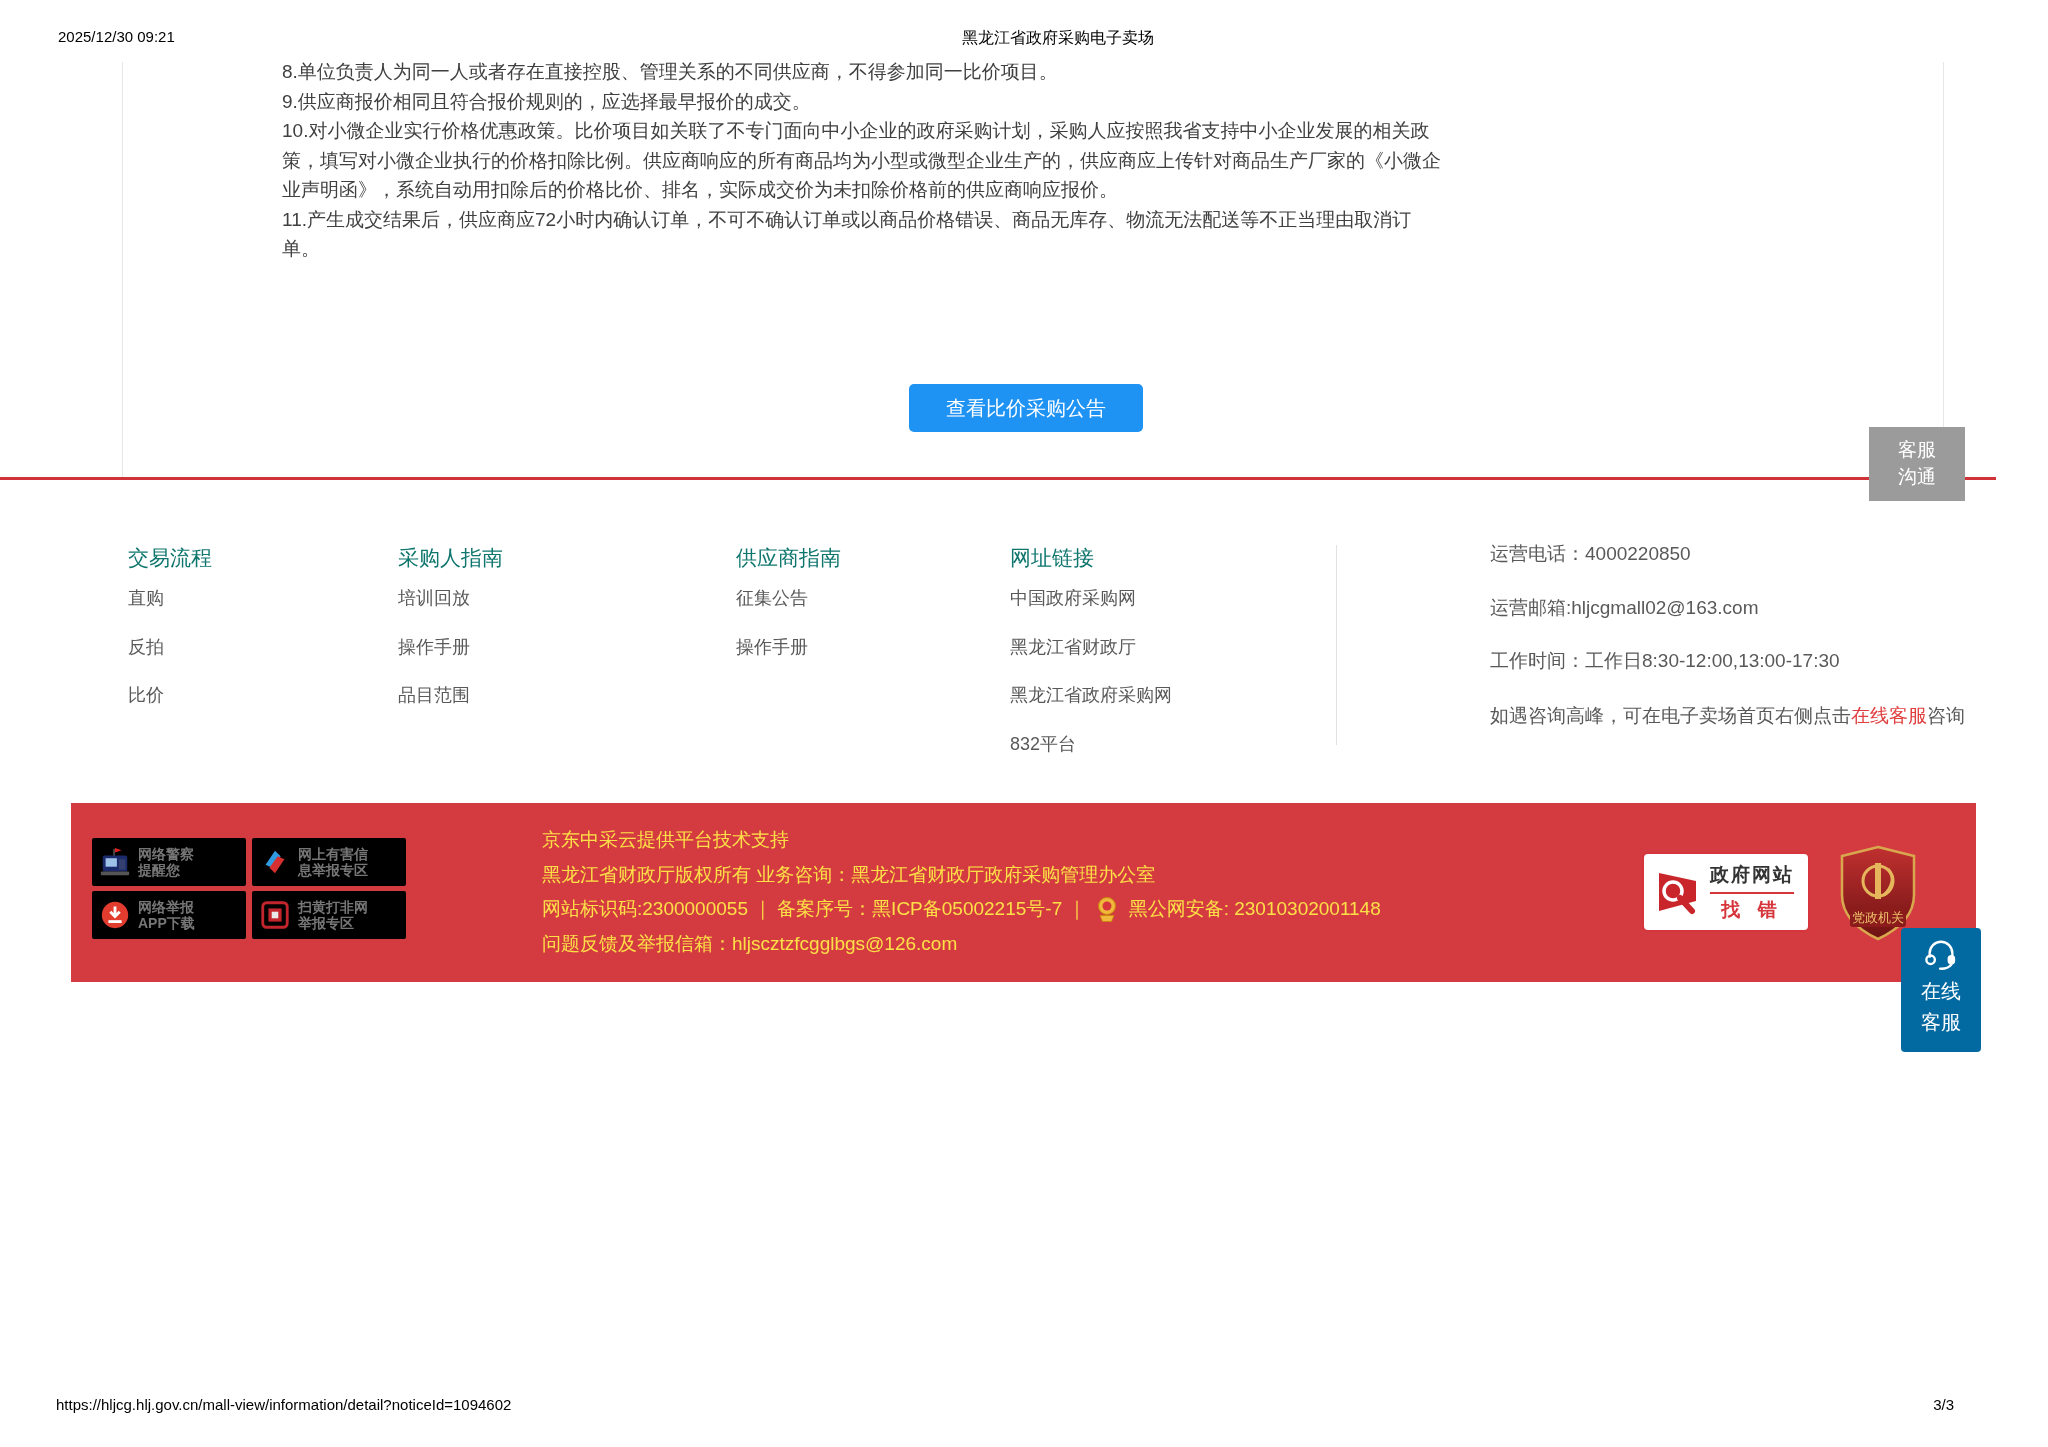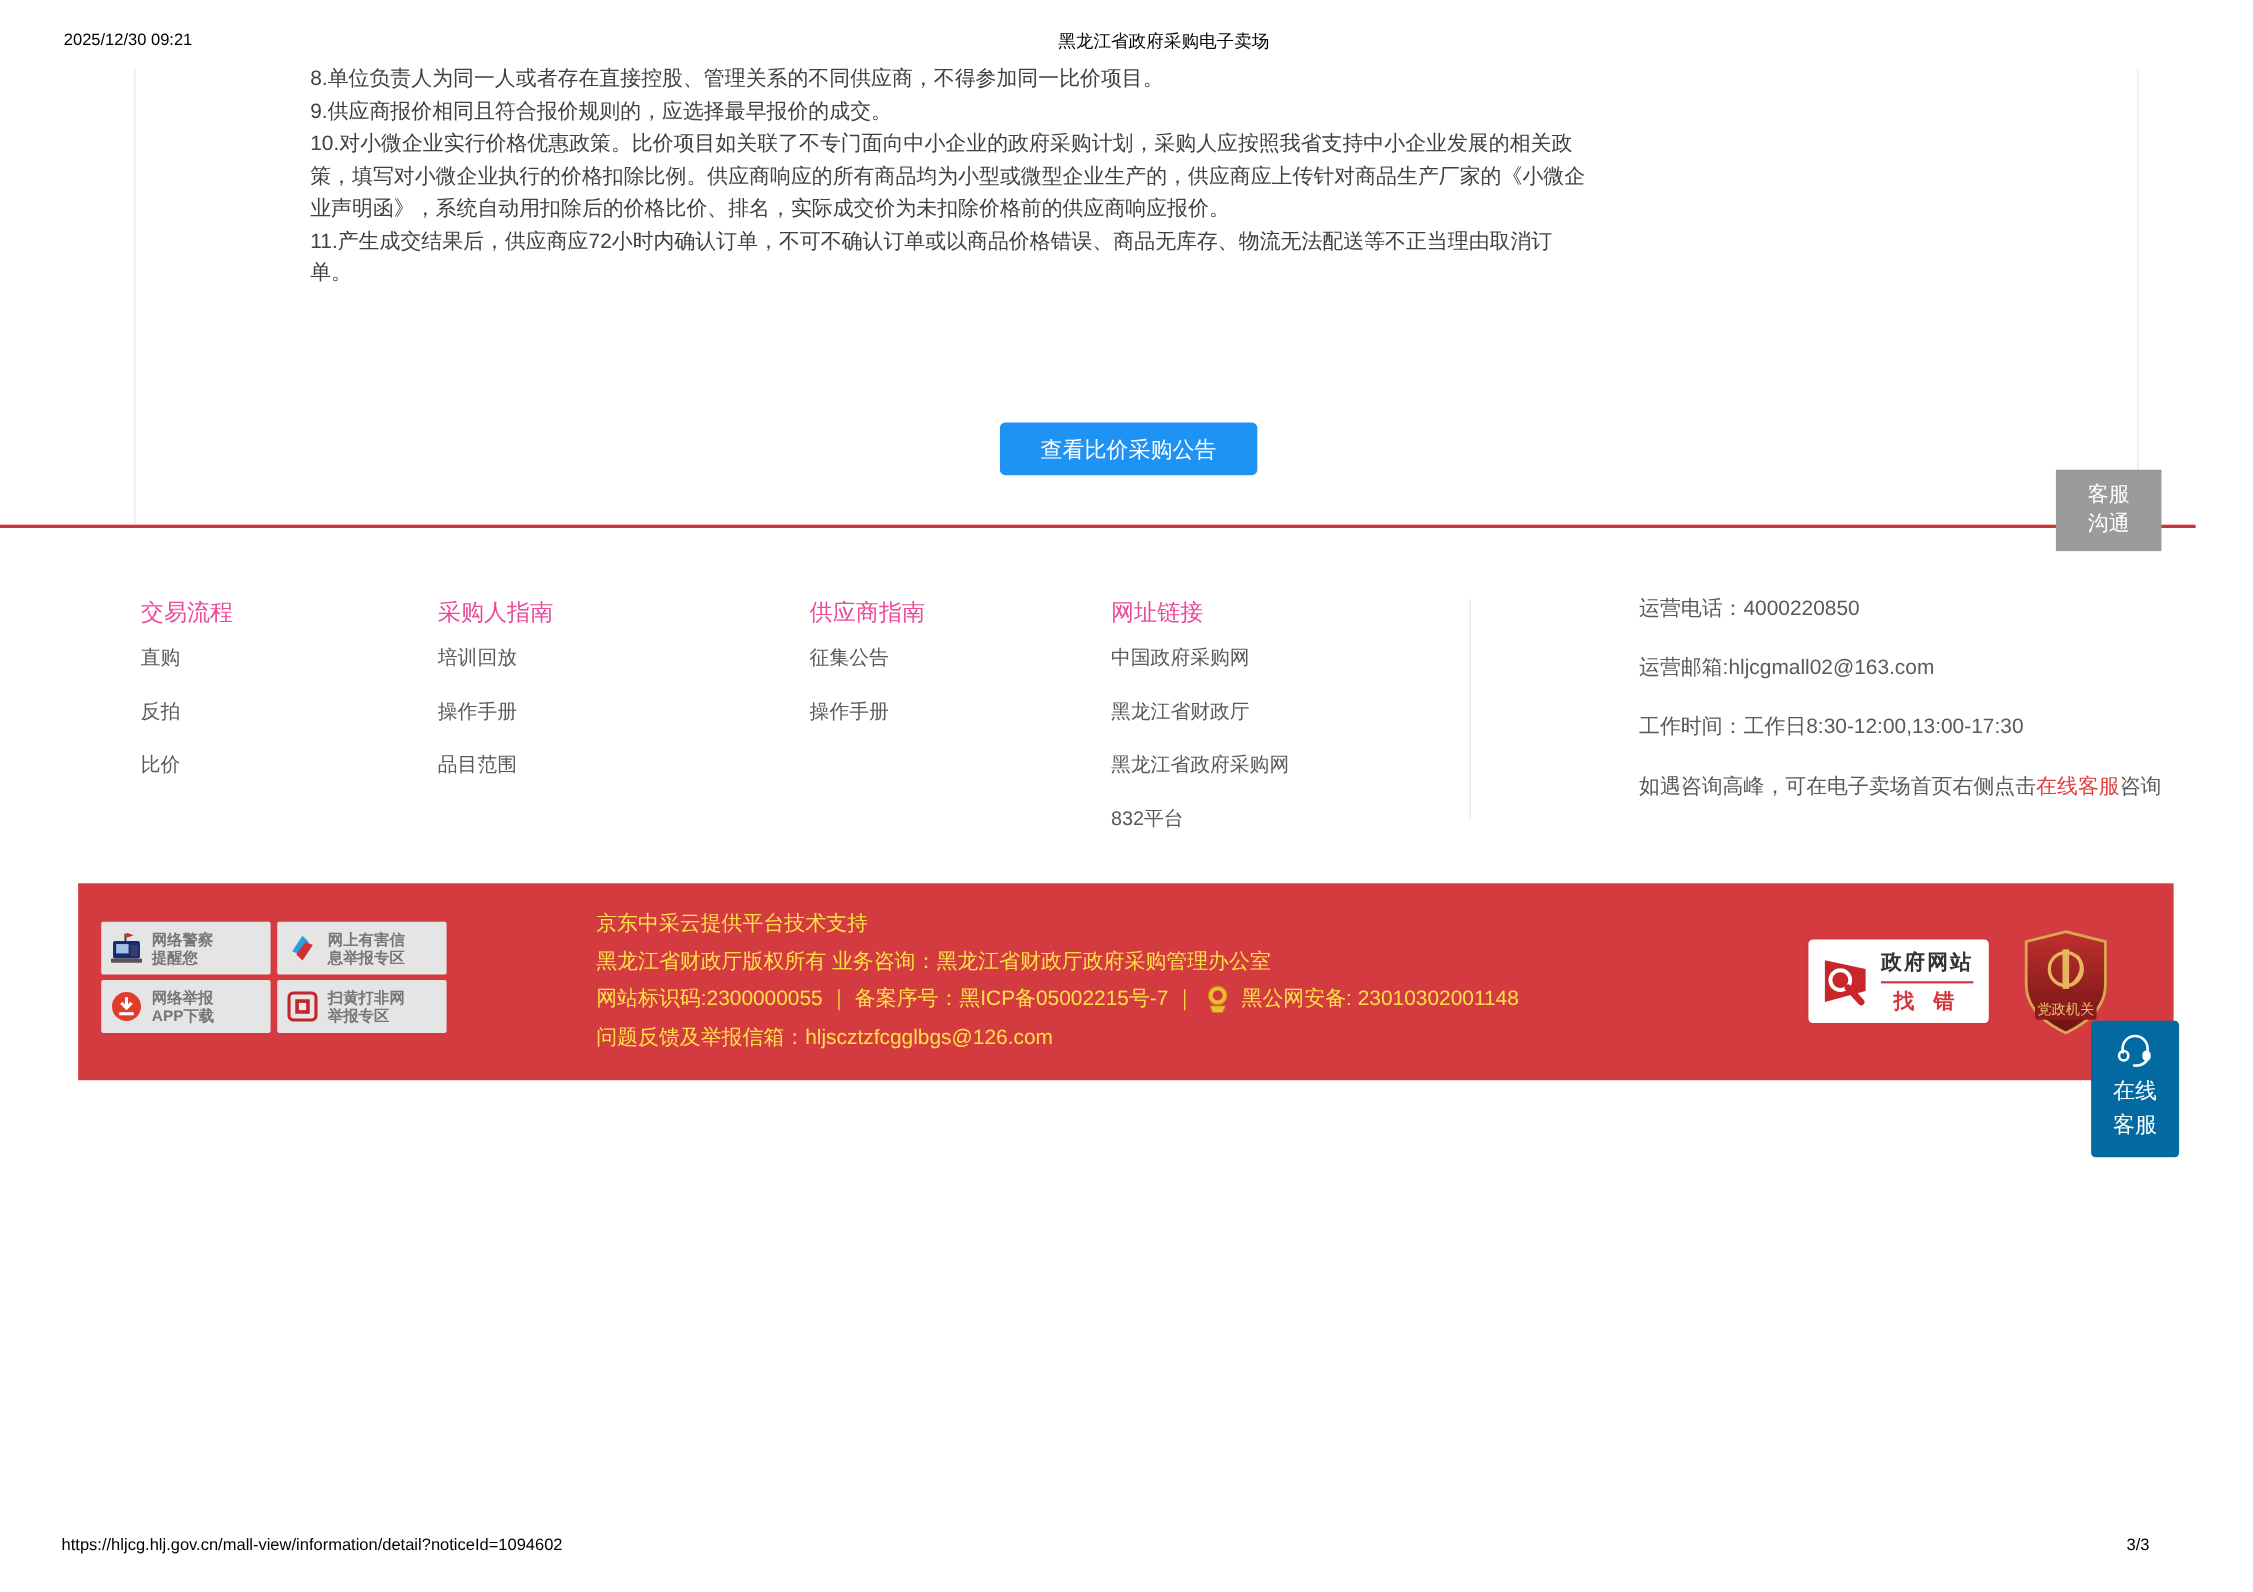--- a/index.html
+++ b/index.html
@@ -33,34 +33,34 @@
     position:absolute; left:1869px; top:427px; width:96px; height:74px; background:#9b9b9b;
     color:#fff; font-size:19px; line-height:27px; text-align:center; padding-top:9px; z-index:5; cursor:pointer;
   }
 
   
   .flink-col { position:absolute; top:542px; }
   .flink-col.c1 { left:128px; }
   .flink-col.c2 { left:398px; }
   .flink-col.c3 { left:736px; }
   .flink-col.c4 { left:1010px; }
-  .flink-title { font-size:21px; line-height:32px; color:#ec4899; }
+  .flink-title { font-size:21px; line-height:32px; color:#0f766e; }
   .flink-item { font-size:18px; line-height:48.5px; color:#595959; cursor:pointer; }
   .links-divider { position:absolute; left:1336px; top:545px; width:1px; height:200px; background:#e2e2e2; }
 
   .contact { position:absolute; left:1490px; top:527px; width:480px; font-size:19px; color:#595959; }
   .contact-line { line-height:53.5px; height:53.5px; white-space:nowrap; }
   .contact-tip { line-height:36px; margin-top:10px; }
   .contact-tip .link-red { color:#e03e3e; cursor:pointer; }
 
   
   .footer-bar { position:absolute; left:71px; top:803px; width:1905px; height:179px; background:#d43b40; z-index:1; }
 
   .badges { position:absolute; left:21px; top:35px; display:grid; grid-template-columns:154px 154px; grid-auto-rows:48px; gap:5px 6px; }
-  .badge { background:#e5e5e5; border-radius:2px; display:flex; align-items:center; padding-left:7px; cursor:pointer; }
+  .badge { background:#000000; border-radius:2px; display:flex; align-items:center; padding-left:7px; cursor:pointer; }
   .badge svg { width:32px; height:32px; flex:none; margin-right:7px; }
   .badge-text { font-size:14px; line-height:16px; color:#767676; font-weight:bold; }
 
   .bar-text { position:absolute; left:471px; top:20px; color:#fde047; font-size:19px; line-height:34.5px; }
   .gongan-icon { display:inline-block; width:22px; height:26px; vertical-align:-7px; margin:0 5px; }
 
   .error-badge {
     position:absolute; left:1571px; top:49px; width:168px; height:80px; background:#fff;
     border:2px solid #d6363b; border-radius:6px; display:flex; align-items:center; cursor:pointer;
   }

